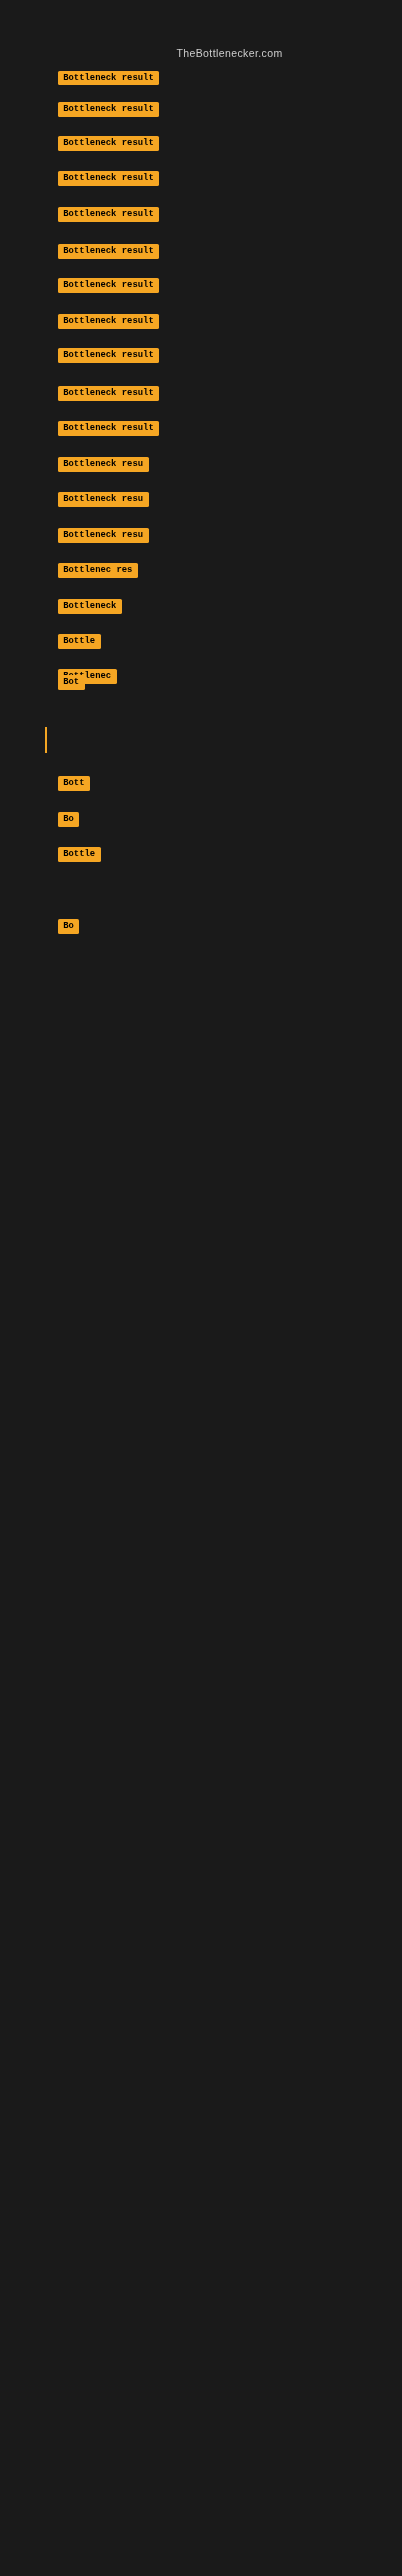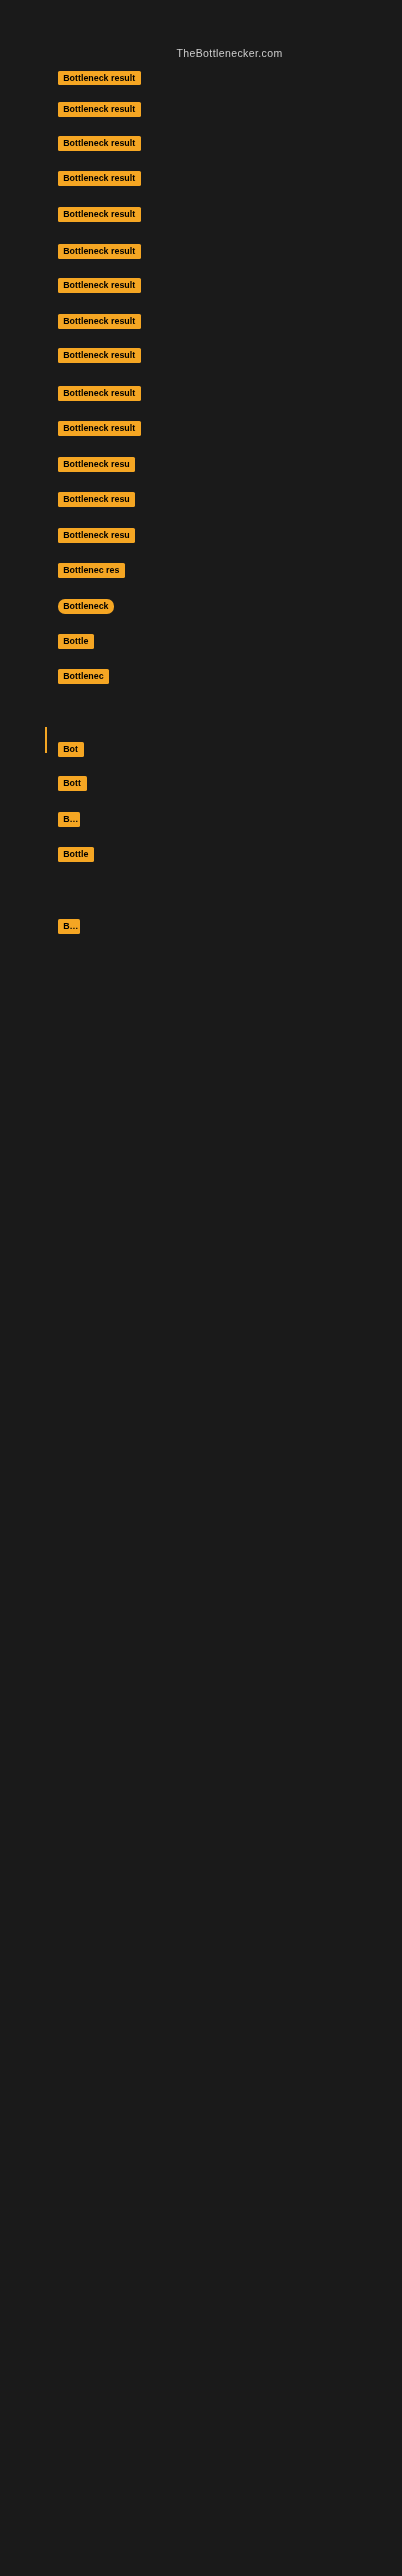--- a/index.html
+++ b/index.html
@@ -25,20 +25,21 @@
       display: inline-block;
       background-color: #f5a623;
       color: #000;
       font-size: 8.9px;
       font-weight: bold;
       padding: 2.4px 5.6px;
       border-radius: 1.6px;
       white-space: nowrap;
       overflow: hidden;
       text-overflow: ellipsis;
+      font-family: Liberation Mono, monospace;
     }
     .badge-container {
       position: absolute;
       left: 1.6px;
     }
     .vertical-line {
       position: absolute;
       left: 3.2px;
       width: 1.6px;
       background-color: #f5a623;
@@ -57,23 +58,23 @@
 <div class="badge-container" style="top: 188px; max-width: 105px;"><span class="bottleneck-badge" style="max-width: 105px;">Bottleneck result</span></div>
 <div class="badge-container" style="top: 222px; max-width: 105px;"><span class="bottleneck-badge" style="max-width: 105px;">Bottleneck result</span></div>
 <div class="badge-container" style="top: 258px; max-width: 105px;"><span class="bottleneck-badge" style="max-width: 105px;">Bottleneck result</span></div>
 <div class="badge-container" style="top: 292px; max-width: 105px;"><span class="bottleneck-badge" style="max-width: 105px;">Bottleneck result</span></div>
 <div class="badge-container" style="top: 330px; max-width: 105px;"><span class="bottleneck-badge" style="max-width: 105px;">Bottleneck result</span></div>
 <div class="badge-container" style="top: 365px; max-width: 105px;"><span class="bottleneck-badge" style="max-width: 105px;">Bottleneck result</span></div>
 <div class="badge-container" style="top: 401px; max-width: 93px;"><span class="bottleneck-badge" style="max-width: 93px;">Bottleneck resu</span></div>
 <div class="badge-container" style="top: 436px; max-width: 93px;"><span class="bottleneck-badge" style="max-width: 93px;">Bottleneck resu</span></div>
 <div class="badge-container" style="top: 472px; max-width: 93px;"><span class="bottleneck-badge" style="max-width: 93px;">Bottleneck resu</span></div>
 <div class="badge-container" style="top: 507px; max-width: 89px;"><span class="bottleneck-badge" style="max-width: 89px;">Bottlenec res</span></div>
-<div class="badge-container" style="top: 543px; max-width: 68px;"><span class="bottleneck-badge" style="max-width: 68px; border-radius: 7px;">Bottleneck</span></div>
+<div class="badge-container" style="top: 543px; max-width: 68px;"><span class="bottleneck-badge" style="max-width: 68px;">Bottleneck</span></div>
 <div class="badge-container" style="top: 578px; max-width: 44px;"><span class="bottleneck-badge" style="max-width: 44px;">Bottle</span></div>
 <div class="badge-container" style="top: 613px; max-width: 60px; text-align: right;"><span class="bottleneck-badge" style="max-width: 60px;">Bottlenec</span></div>
-<div class="badge-container" style="top: 686px; max-width: 31px;"><span class="bottleneck-badge" style="max-width: 31px;">Bot</span></div>
+<div class="badge-container" style="top: 619px; max-width: 31px;"><span class="bottleneck-badge" style="max-width: 31px;">Bot</span></div>
 <div class="badge-container" style="top: 720px; max-width: 34px;"><span class="bottleneck-badge" style="max-width: 34px;">Bott</span></div>
 <div class="badge-container" style="top: 756px; max-width: 22.5px;"><span class="bottleneck-badge" style="max-width: 22.5px;">Bo</span></div>
 <div class="badge-container" style="top: 791px; max-width: 44px;"><span class="bottleneck-badge" style="max-width: 44px;">Bottle</span></div>
 <div class="badge-container" style="top: 863px; max-width: 22.5px;"><span class="bottleneck-badge" style="max-width: 22.5px;">Bo</span></div>
 <div class="vertical-line" style="top: 685px; height: 26px;"></div>
 <div class="vertical-line" style="top: 2564px; height: 12px;"></div>
 
 
 </body></html>

